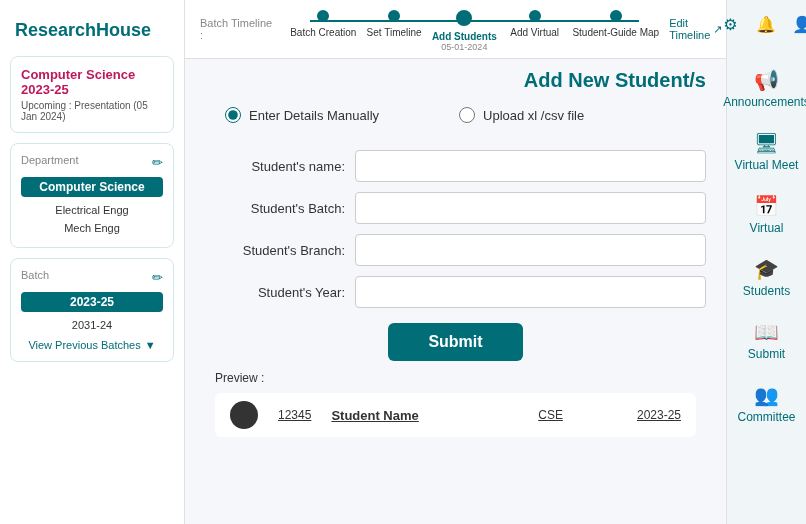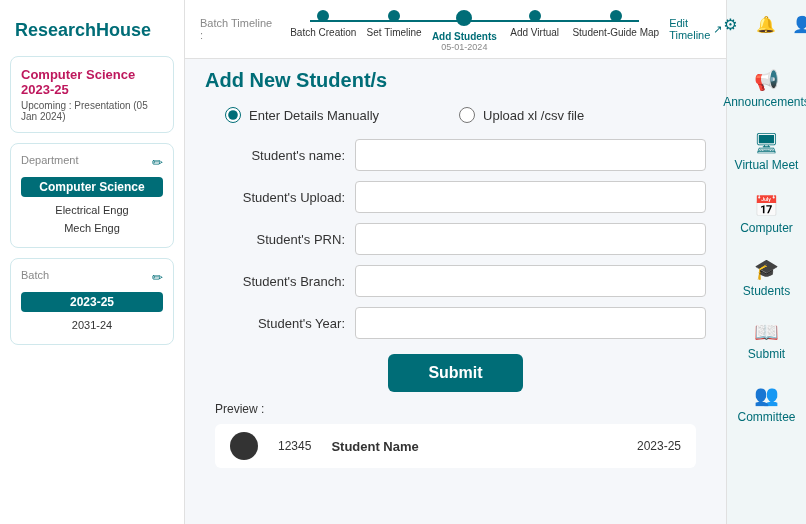--- a/index.html
+++ b/index.html
@@ -187,33 +187,33 @@
       color: #006d77;
     }
 
     
     .content-area {
       flex: 1;
       padding: 10px 20px;
       overflow-y: auto;
     }
     .page-title {
-      text-align: left;
+      text-align: right;
       font-size: 20px;
       font-weight: bold;
       color: #006d77;
       margin-bottom: 15px;
     }
 
     
     .radio-group {
       display: flex;
       align-items: center;
       gap: 80px;
-      margin-bottom: 16px;
+      margin-bottom: 27px;
       padding-left: 20px;
     }
     .radio-option {
       display: flex;
       align-items: center;
       gap: 8px;
       font-size: 13px;
       color: #333;
     }
     .radio-option input[type="radio"] {
@@ -278,20 +278,21 @@
     }
     .preview-row {
       display: flex;
       align-items: center;
       gap: 20px;
       background: #fff;
       border-radius: 6px;
       padding: 8px 15px;
       font-size: 13px;
       color: #333;
+      text-decoration: underline;
     }
     .preview-avatar {
       width: 28px;
       height: 28px;
       border-radius: 50%;
       background: #333;
       flex-shrink: 0;
     }
     .preview-id { font-size: 12px; color: #333; }
     .preview-name { font-size: 13px; font-weight: bold; flex: 1; }
@@ -365,20 +366,24 @@
     <div class="dept-item">Mech Engg</div>
   </div>
 
   <div class="card batch-card">
     <div class="dept-header">
       <span class="card-title">Batch</span>
       <span class="edit-icon">✏</span>
     </div>
     <div class="batch-active">2023-25</div>
     <div class="batch-item">2031-24</div>
+    <div class="view-prev">
+      <span>View Previous Batches</span>
+      <span>▼</span>
+    </div>
   </div>
 </div>
 
 <div class="main-content">
 
   <div class="top-bar">
     <div style="display:flex;align-items:center;gap:8px;">
       <span class="batch-timeline-label">Batch Timeline :</span>
 
       <div class="timeline-container" style="position:relative;display:flex;align-items:flex-start;padding:4px 10px 0 10px;width:420px;">
@@ -425,25 +430,21 @@
         <span>Upload xl /csv file</span>
       </label>
     </div>
 
     <div class="form-container">
       <div class="form-row">
         <label class="form-label">Student's name:</label>
         <input type="text" class="form-input" style="">
       </div>
       <div class="form-row">
-        <label class="form-label">Student's Upload:</label>
-        <input type="text" class="form-input" style="">
-      </div>
-      <div class="form-row">
-        <label class="form-label">Student's PRN:</label>
+        <label class="form-label">Student's Batch:</label>
         <input type="text" class="form-input" style="">
       </div>
       <div class="form-row">
         <label class="form-label">Student's Branch:</label>
         <input type="text" class="form-input" style="">
       </div>
       <div class="form-row">
         <label class="form-label">Student's Year:</label>
         <input type="text" class="form-input" style="">
       </div>
@@ -452,20 +453,21 @@
     <div class="submit-container">
       <button class="submit-btn">Submit</button>
     </div>
 
     <div class="preview-section">
       <div class="preview-label">Preview :</div>
       <div class="preview-row">
         <div class="preview-avatar"></div>
         <span class="preview-id">12345</span>
         <span class="preview-name">Student Name</span>
+        <span class="preview-dept">CSE</span>
         <span class="preview-year">2023-25</span>
       </div>
     </div>
   </div>
 </div>
 
 <div class="right-sidebar">
   <div class="top-icons">
     <span class="top-icon">⚙</span>
     <span class="top-icon">🔔</span>
@@ -474,21 +476,21 @@
   <div class="nav-item">
     <span class="nav-icon">📢</span>
     <span class="nav-label">Announcements</span>
   </div>
   <div class="nav-item">
     <span class="nav-icon">🖥</span>
     <span class="nav-label">Virtual Meet</span>
   </div>
   <div class="nav-item">
     <span class="nav-icon">📅</span>
-    <span class="nav-label">Computer</span>
+    <span class="nav-label">Virtual</span>
   </div>
   <div class="nav-item">
     <span class="nav-icon">🎓</span>
     <span class="nav-label">Students</span>
   </div>
   <div class="nav-item">
     <span class="nav-icon">📖</span>
     <span class="nav-label">Submit</span>
   </div>
   <div class="nav-item">

